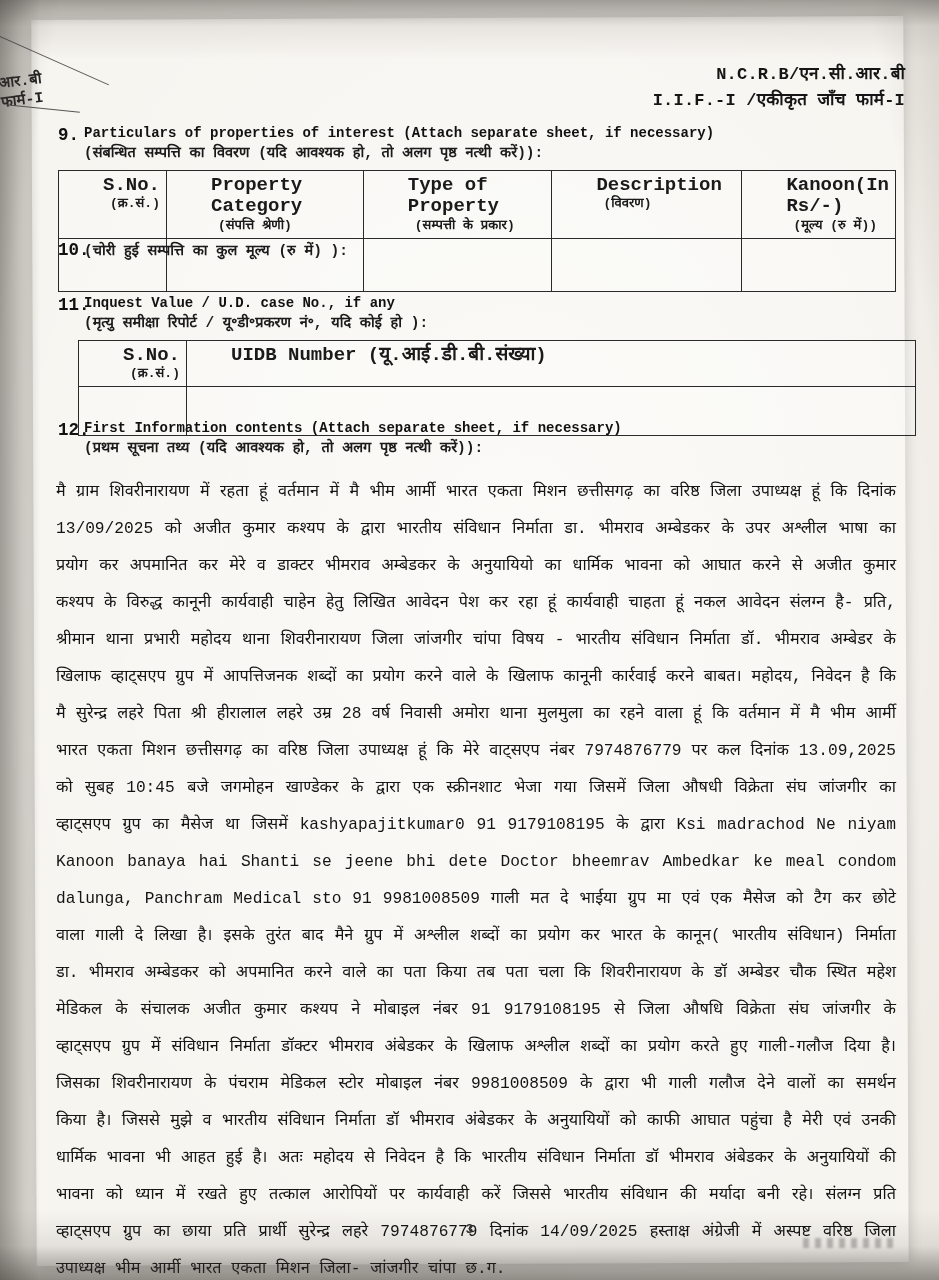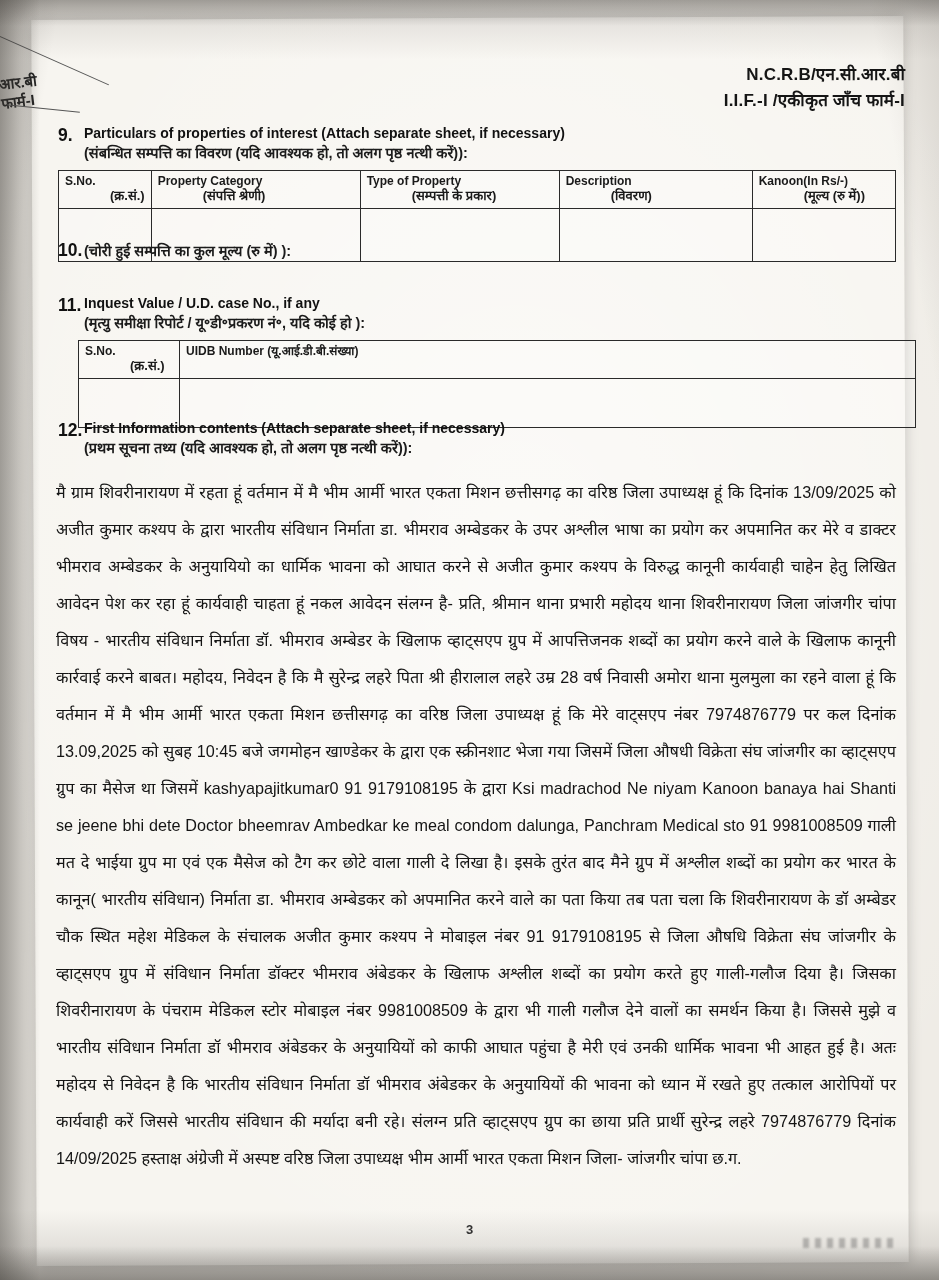--- a/index.html
+++ b/index.html
@@ -6,21 +6,21 @@
     margin: 0;
     padding: 0;
     background: #8a8a8a;
   }
   .page {
     position: relative;
     width: 939px;
     height: 1280px;
     background: #efece6;
     overflow: hidden;
-    font-family: Liberation Sans, sans-serif;
+    font-family: Liberation Mono, monospace;
     color: #1a1a1a;
   }
   
   .page:before {
     content: "";
     position: absolute;
     inset: 0;
     background:
       linear-gradient(100deg, rgba(120,115,110,0.25) 0px, rgba(255,255,255,0) 60px),
       linear-gradient(260deg, rgba(130,125,120,0.22) 0px, rgba(255,255,255,0) 70px),
@@ -124,21 +124,21 @@
     margin-top: 7px;
     background: rgba(255,255,255,0.25);
   }
   table.grid th, table.grid td {
     border: 1.6px solid #2a2a2a;
     padding: 4px 6px;
     text-align: left;
     vertical-align: top;
     font-weight: bold;
   }
-  .th-main { font-size: 12px; line-height: 1.15; display:block; }
+  .th-main { font-size: 19px; line-height: 1.15; display:block;margin-left:38px; }
   .th-sub { font-size: 13px; line-height: 1.2; display:block; font-weight: bold; margin-left: 45px; }
 
   .cell-h { height: 44px; }
 
   .uidb-table { width: 520px; }
   .uidb-table td { height: 40px; }
 
   .fir-body {
     position: absolute;
     left: 56px;

